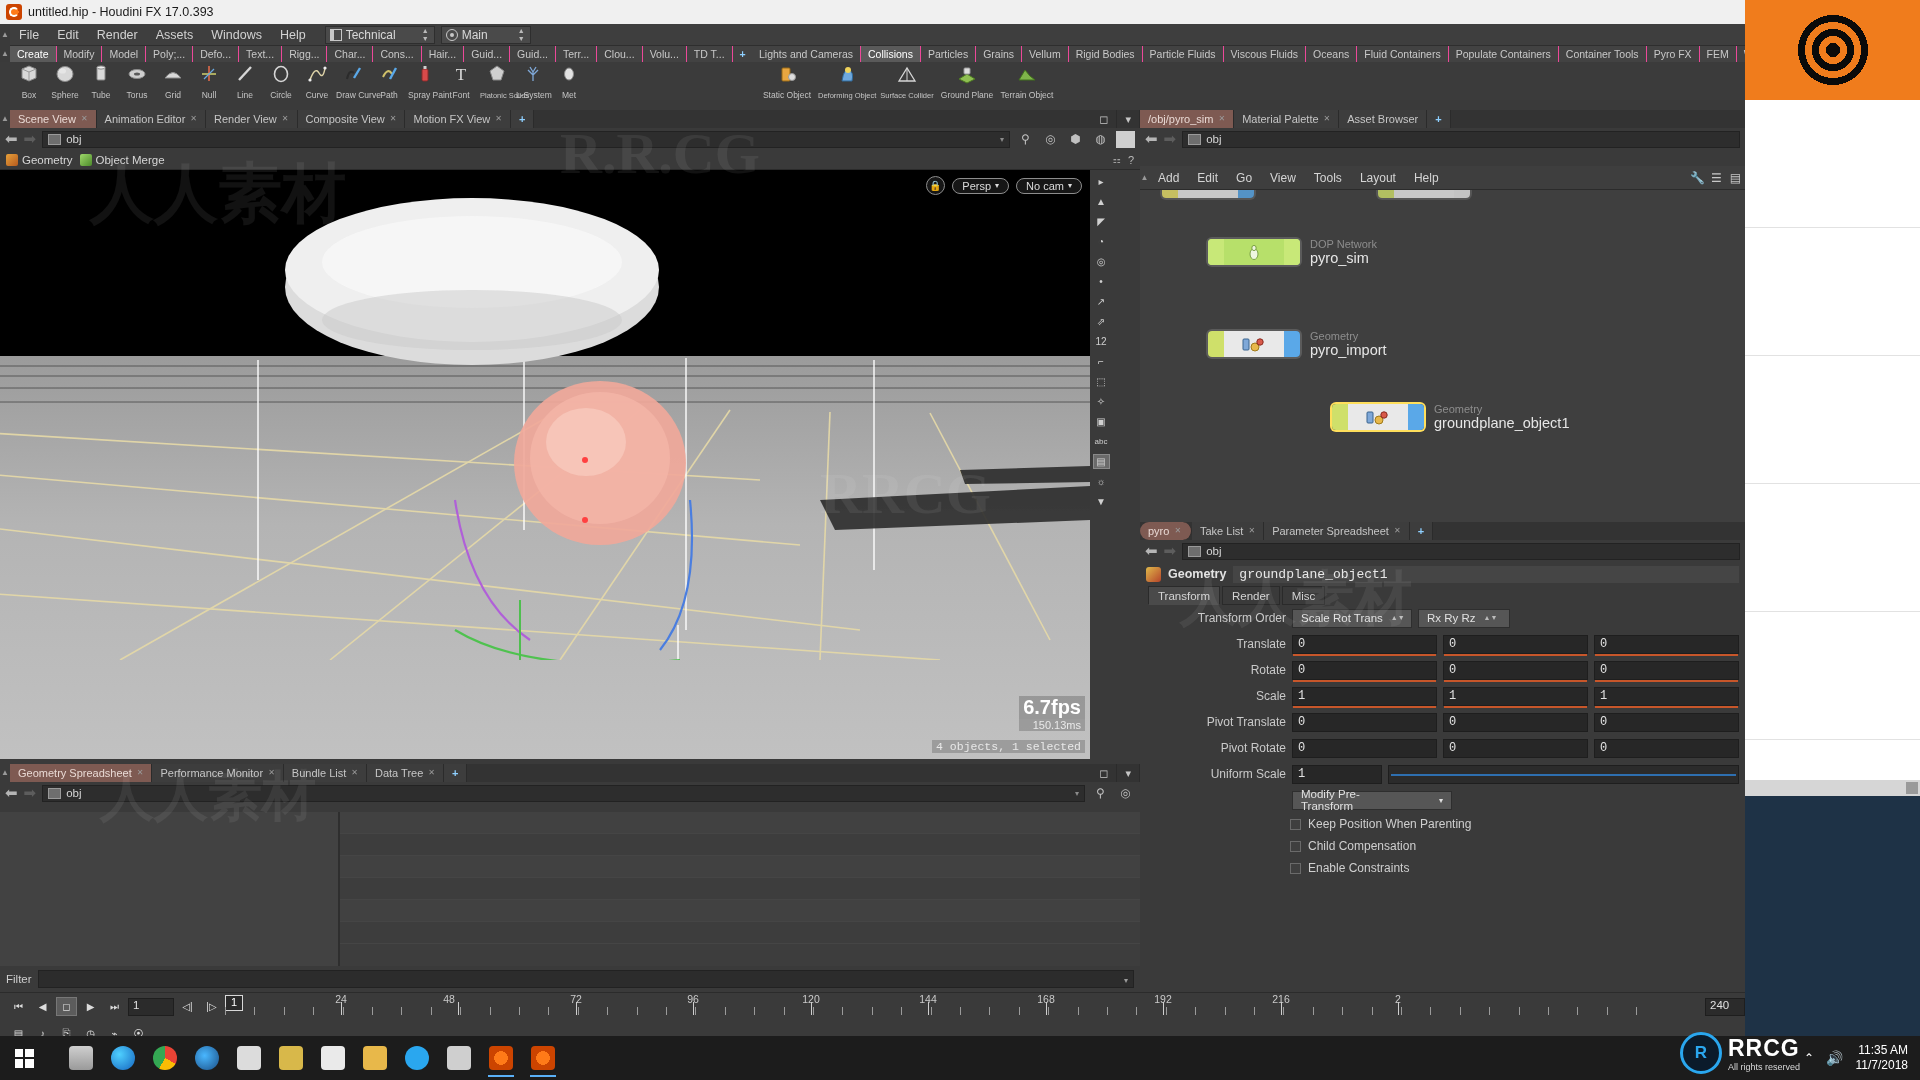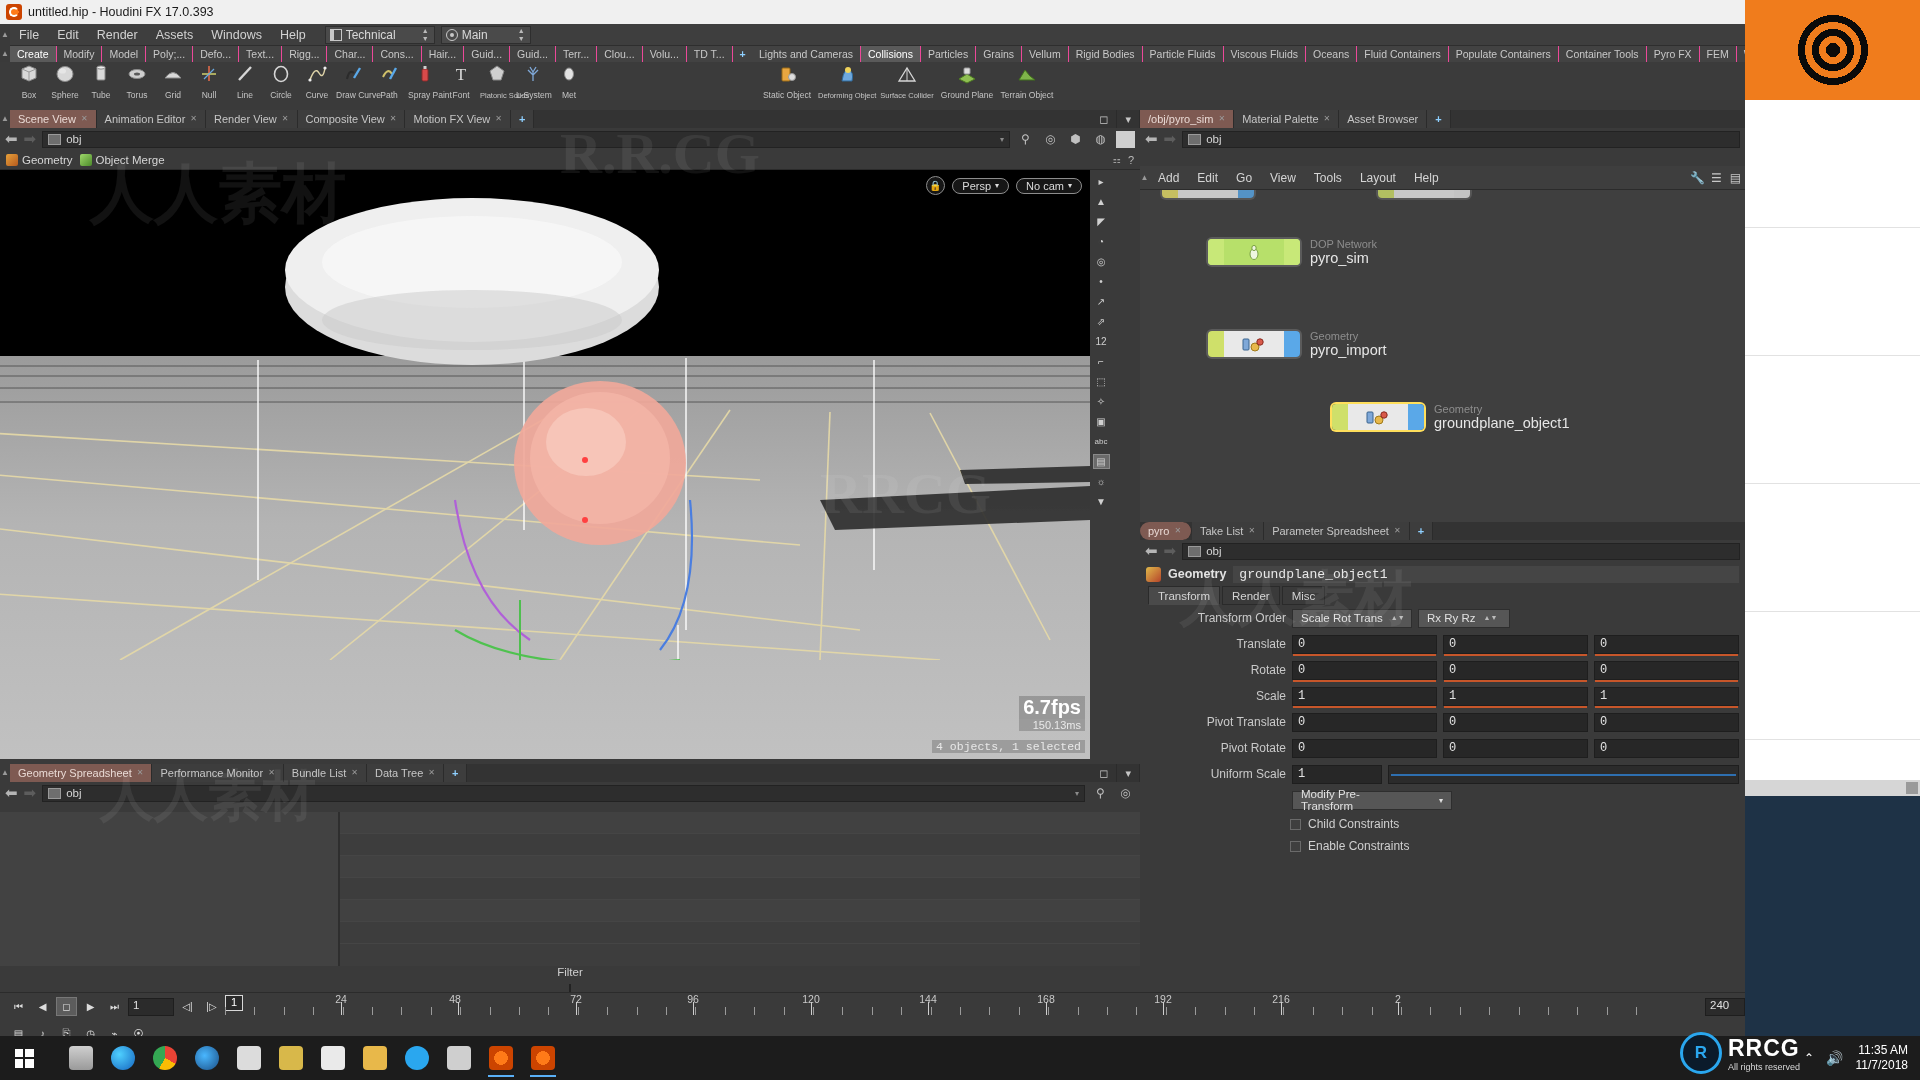--- a/index.html
+++ b/index.html
@@ -101,21 +101,21 @@
 
   
   .botpanel { position:absolute; left:0; bottom:0; width:1140px; height:228px; background:#3a3a3a; }
   .ss-body { position:absolute; left:0; top:48px; right:0; bottom:26px; background:#3a3a3a; display:flex;}
   .ss-left { width:340px; background:#424242; border-right:2px solid #2e2e2e;}
   .ss-right { flex:1; background:#3d3d3d; position:relative;}
   .ss-rows { position:absolute; inset:0; }
   .ss-row { height:22px; border-bottom:1px solid #454545; }
   .ss-row:nth-child(odd){ background:#414141; }
   .filterbar { position:absolute; left:0; bottom:0; height:26px; right:0; background:#3a3a3a;
-               display:flex; align-items:center; gap:6px; padding:0 6px;flex-direction:column;}
+               display:flex; align-items:center; gap:6px; padding:0 6px;}
   .filterbar .lbl { font-size:11.5px; color:#cfcfcf; }
   .filterbar .fin { flex:1; height:18px; background:#2c2c2c; border:1px solid #222; position:relative;}
   .filterbar .fin .caret{ position:absolute; right:5px; top:5px; color:#9b9b9b; font-size:8px;}
 
   
   .rightcol { position:absolute; left:1140px; top:0; right:0; bottom:0; background:#3a3a3a; }
   .net-area { position:absolute; left:0; top:0; right:0; height:412px; background:#3a3a3a; }
   .netmenu { height:24px; background:#3e3e3e; display:flex; align-items:center; border-bottom:1px solid #2b2b2b;}
   .netmenu .lg{width:9px;color:#999;font-size:8px;text-align:center;}
   .netmenu .mi { font-size:12px; color:#d5d5d5; padding:0 9px; line-height:24px;}
@@ -941,21 +941,25 @@
           <span class="plabel"></span>
           <span class="pbtn" style="width:160px;justify-content:space-between;gap:32px;">
             <span>Modify Pre-Transform</span>
             <span style="font-size:8px;">▾</span>
           </span>
           <span style="flex:1"></span>
         </div>
 
         <div class="pchk">
           <i class="box"></i>
-          <span class="lb">Child Constraints</span>
+          <span class="lb">Keep Position When Parenting</span>
+        </div>
+        <div class="pchk">
+          <i class="box"></i>
+          <span class="lb">Child Compensation</span>
         </div>
         <div class="pchk">
           <i class="box"></i>
           <span class="lb">Enable Constraints</span>
         </div>
       </div>
     </div>
   </div>
 
   <div class="timeline">
@@ -965,21 +969,21 @@
       <span class="tbtn boxed">◻</span>
       <span class="tbtn">▶</span>
       <span class="tbtn">⏭</span>
       <span class="frfield">1</span>
       <span class="tbtn">◁|</span>
       <span class="tbtn">|▷</span>
       <span class="ruler" id="ruler">
         <span class="playhead" style="left:0px;">1</span>
       <span class="lbl" style="left: 116px;">24</span>
           <span class="tkM" style="left: 116px;"></span>
-          <span class="lbl" style="left: 230px;">48</span>
+          <span class="lbl" style="left: 224px;">48</span>
           <span class="tkM" style="left: 233px;"></span>
           <span class="lbl" style="left: 351px;">72</span>
           <span class="tkM" style="left: 351px;"></span>
           <span class="lbl" style="left: 468px;">96</span>
           <span class="tkM" style="left: 468px;"></span>
           <span class="lbl" style="left: 586px;">120</span>
           <span class="tkM" style="left: 586px;"></span>
           <span class="lbl" style="left: 703px;">144</span>
           <span class="tkM" style="left: 703px;"></span>
           <span class="lbl" style="left: 821px;">168</span>

